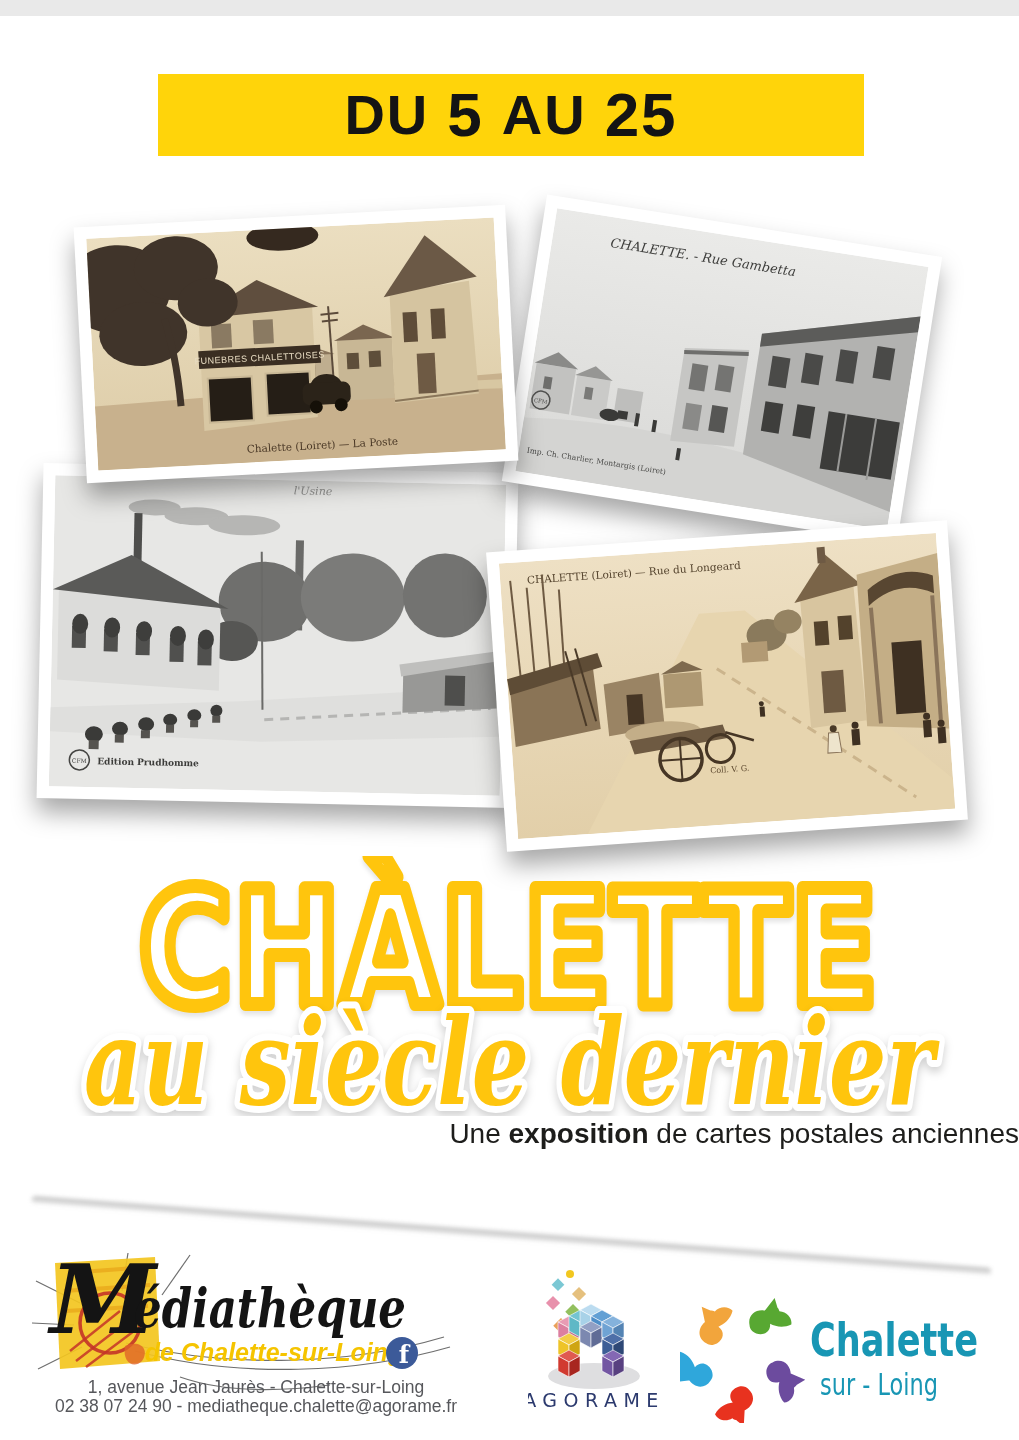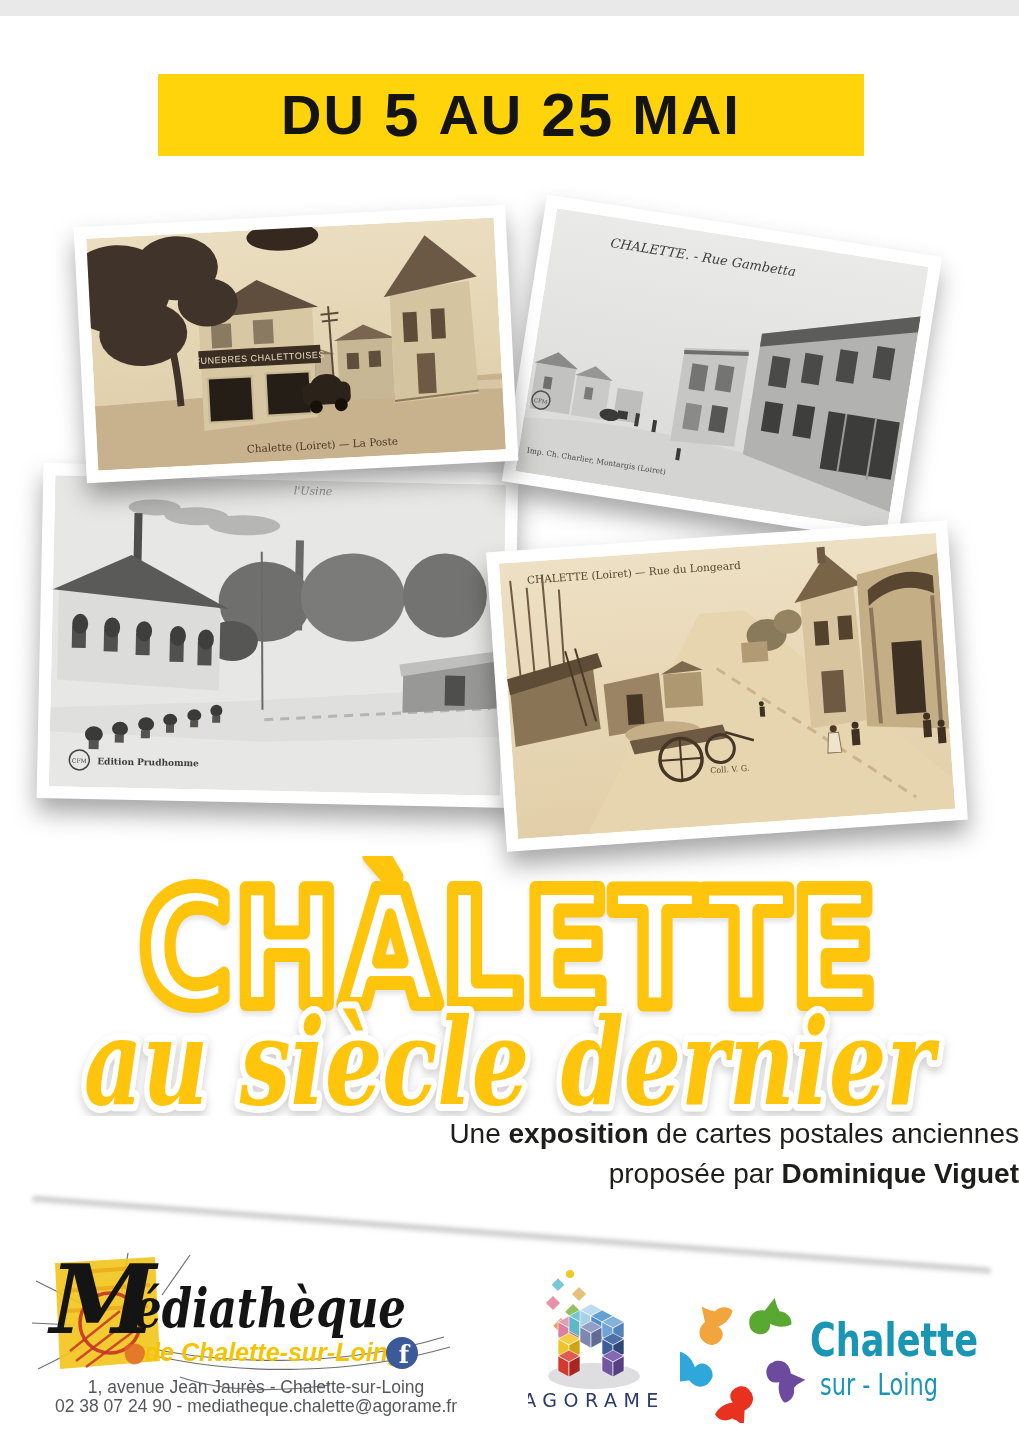--- a/index.html
+++ b/index.html
@@ -35,21 +35,20 @@
 </head>
 <body>
 
 <div class="poster">
 
   <div class="banner">
     <span>DU</span>
     <span class="num">5</span>
     <span>AU</span>
     <span class="num">25</span>
-    <span>MAI</span>
   </div>
 
   <div class="postcard" id="card1">
     <svg width="408" height="232" viewBox="0 0 408 232">
       <defs>
         <linearGradient id="sky1" x1="0" y1="0" x2="0" y2="1">
           <stop offset="0" stop-color="#EBDEC0"></stop>
             <stop offset="1" stop-color="#DCCBA6"></stop>
         </linearGradient>
       </defs>
@@ -307,21 +306,20 @@
     </svg>
   </div>
 
   <svg class="title-svg" width="1019" height="260" viewBox="0 0 1019 260">
     <text x="509" y="148" text-anchor="middle" font-family="DejaVu Sans, sans-serif" font-weight="bold" font-size="158" letter-spacing="2" textLength="740" lengthAdjust="spacingAndGlyphs" fill="#FFFFFF" stroke="#FFC50D" stroke-width="14" stroke-linejoin="round" style="filter:drop-shadow(0 4px 2px rgba(0,0,0,0.10));">CHÀLETTE</text>
     <text x="509" y="248" text-anchor="middle" font-family="DejaVu Serif, serif" font-style="italic" font-weight="bold" font-size="120" textLength="850" lengthAdjust="spacingAndGlyphs" fill="#FFC50D" stroke="#FFFFFF" stroke-width="14" stroke-linejoin="round" paint-order="stroke" style="filter:drop-shadow(0 5px 4px rgba(0,0,0,0.18));">au siècle dernier</text>
   </svg>
 
   <div class="intro">
     <div><span>Une </span><b>exposition</b><span> de cartes postales anciennes</span></div>
-    <div><span>proposée par </span><b>Dominique Viguet</b></div>
   </div>
 
   <div class="divider"></div>
 
   <svg class="logo" id="logo-mediatheque" width="430" height="170" viewBox="0 0 430 170">
     <g stroke="#4A4A4A" stroke-width="1.2" fill="none" opacity="0.8">
       <line x1="6" y1="30" x2="50" y2="52"></line>
         <line x1="2" y1="72" x2="44" y2="74"></line>
       <line x1="8" y1="118" x2="52" y2="96"></line>
         <line x1="98" y1="2" x2="92" y2="40"></line>

